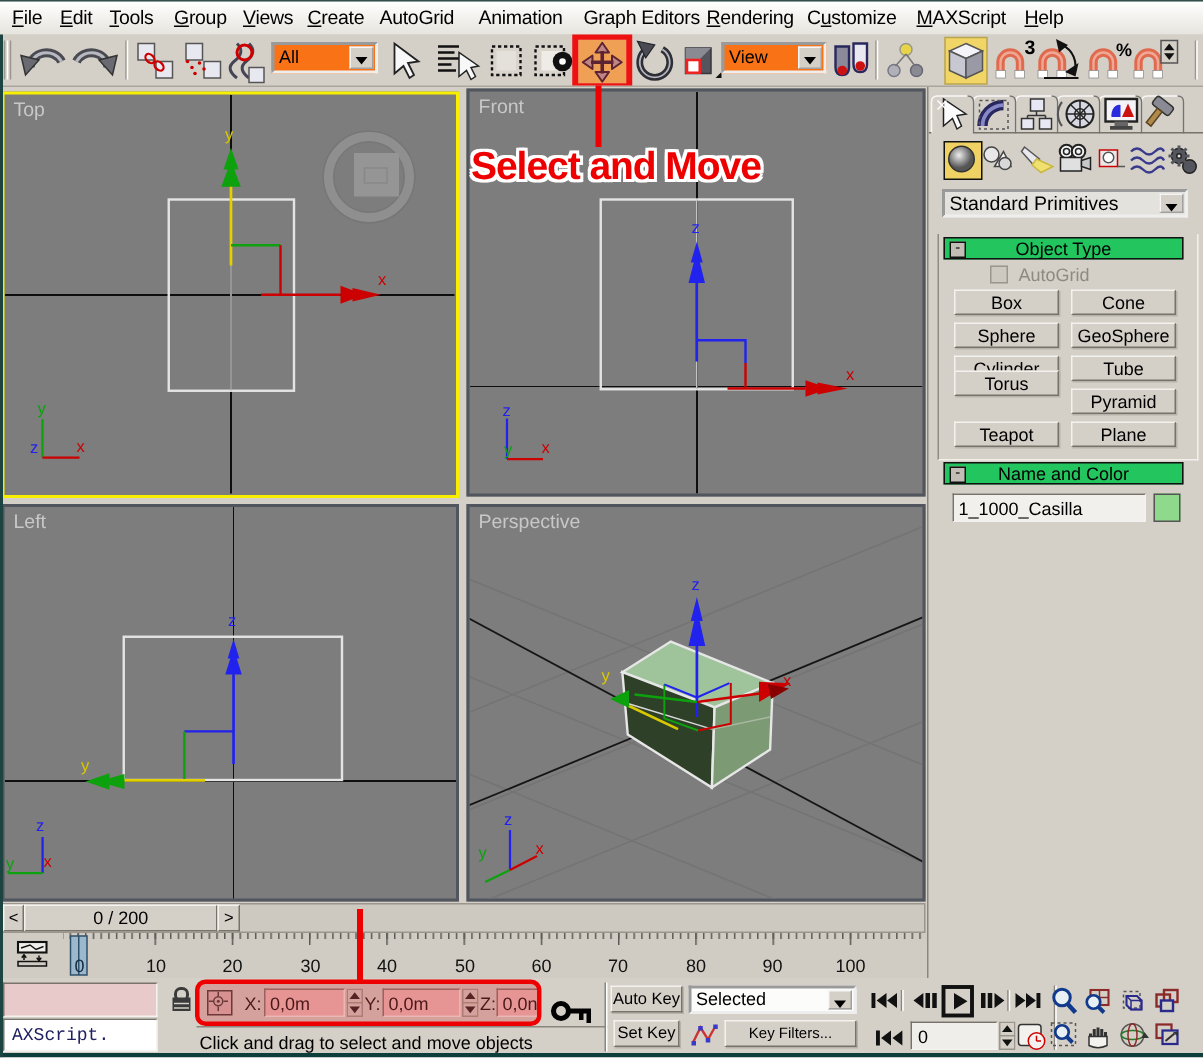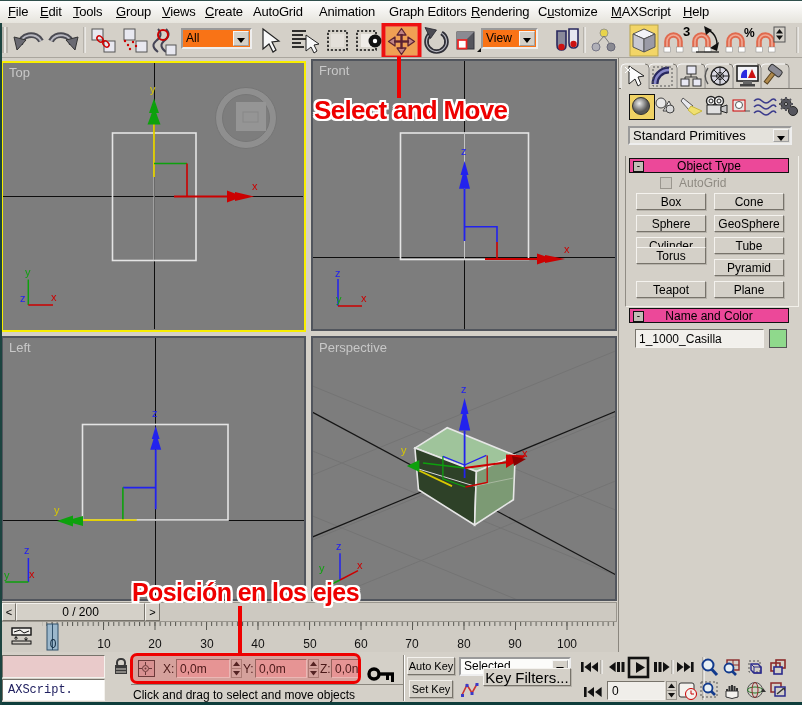--- a/index.html
+++ b/index.html
@@ -14,21 +14,21 @@
 .combo{position:absolute;background:#f97316;border:2px inset #eee;box-sizing:border-box;font-size:12px;}
 .combo .cbtn{position:absolute;right:1px;top:1px;bottom:1px;width:16px;background:#d4d0c8;border:1px outset #f5f5f5;box-sizing:border-box;text-align:center;}
 .combo .ctext{position:absolute;left:3px;top:1px;}
 .arrow-down{display:inline-block;width:0;height:0;border-left:4px solid transparent;border-right:4px solid transparent;border-top:5px solid #000;margin-top:5px;}
 
 .vp{position:absolute;background:#7d7d7d;overflow:hidden;}
 .vplabel{position:absolute;left:6px;top:2px;font-size:13px;color:#c8c8c8;}
 
 #rpanel{left:618px;top:58px;width:184px;height:594px;background:#d4d0c8;border-left:1px solid #8a867e;box-sizing:border-box;}
 .rbtn{position:absolute;background:#d4d0c8;border:1px solid;border-color:#f4f2ee #77736b #77736b #f4f2ee;box-shadow:1px 1px 0 #b7b3ab;font-size:12px;color:#000;text-align:center;box-sizing:border-box;}
-.rollhdr{position:absolute;background:#ec4899;border:1px solid #111;font-size:12px;color:#000;text-align:center;box-sizing:border-box;}
+.rollhdr{position:absolute;background:#22c55e;border:1px solid #111;font-size:12px;color:#000;text-align:center;box-sizing:border-box;}
 
 #tslider{left:1px;top:602px;width:616px;height:20px;background:#cdc9c1;border:1px solid #9a968e;box-sizing:border-box;}
 #trackbar{left:0px;top:622px;width:618px;height:30px;background:#d4d0c8;}
 #statusbar{left:0;top:652px;width:802px;height:50px;background:#d4d0c8;}
 #bottomedge{left:0;top:702px;width:802px;height:3px;background:#0e3e3c;}
 .sunken{border:1px solid;border-color:#77736b #f4f2ee #f4f2ee #77736b;box-sizing:border-box;}
 .raised{border:1px solid;border-color:#f4f2ee #77736b #77736b #f4f2ee;box-sizing:border-box;}
 
 .redtext{position:absolute;color:#ee0000;font-weight:bold;font-family:"Liberation Sans",sans-serif;
  text-shadow:-2px -2px 0 #fff,2px -2px 0 #fff,-2px 2px 0 #fff,2px 2px 0 #fff,0 -2px 0 #fff,0 2px 0 #fff,-2px 0 0 #fff,2px 0 0 #fff;}
@@ -176,21 +176,21 @@
       <polygon points="779.5,17 783,12.5 776,12.5" fill="#111"></polygon>
       <line x1="797" y1="4" x2="797" y2="30" stroke="#9a968e"></line>
         <line x1="798" y1="4" x2="798" y2="30" stroke="#fff"></line>
     </svg>
 
     <div class="combo" style="left:181px;top:5px;width:71px;height:21px;">
       <span class="ctext">All</span>
       <span class="cbtn"><span class="arrow-down" style="margin-top:4px"></span></span>
     </div>
 
-    <div class="combo" style="left:481px;top:5px;width:57px;height:21px;">
+    <div class="combo" style="left:481px;top:5px;width:70px;height:21px;">
       <span class="ctext">View</span>
       <span class="cbtn"><span class="arrow-down" style="margin-top:4px"></span></span>
     </div>
   </div>
 
   <div id="vp-top" class="vp" style="left:1px;top:61px;width:305px;height:271px;border:2.5px solid #f8ee00;box-sizing:border-box;">
     <svg width="300" height="266" viewBox="0 0 300 266" style="position:absolute;left:0;top:0">
       <g shape-rendering="crispEdges" stroke="#0e0e0e">
         <line x1="151" y1="0" x2="151" y2="266"></line>
         <line x1="0" y1="133.5" x2="300" y2="133.5"></line>
@@ -578,21 +578,21 @@
     </div>
     <svg class="abs" style="left:460px;top:29px" width="20" height="18" viewBox="0 0 20 18">
       <path d="M2 14 L7 4 L12 12 L17 3" fill="none" stroke="#c33" stroke-width="1.6"></path>
       <g fill="#3a3ac8">
           <rect x="1" y="13" width="3" height="3"></rect>
           <rect x="5.5" y="3" width="3" height="3"></rect>
           <rect x="10.5" y="11" width="3" height="3"></rect>
           <rect x="15.5" y="2" width="3" height="3"></rect>
         </g>
     </svg>
-    <div class="rbtn" style="left:483px;top:16px;width:88px;height:18px;line-height:17px;font-size:15px;">Key Filters...</div>
+    <div class="rbtn" style="left:483px;top:28px;width:88px;height:18px;line-height:17px;font-size:10px;">Key Filters...</div>
 
     <svg class="abs" style="left:578px;top:2px" width="224px" height="48" viewBox="0 0 224 48">
       <g fill="#111">
 
         <g transform="translate(3,8)">
             <rect x="0" y="0" width="2.6" height="10"></rect>
             <polygon points="10,0 10,10 3.4,5"></polygon>
             <polygon points="17,0 17,10 10.4,5"></polygon>
           </g>
         <line x1="23" y1="6" x2="23" y2="20" stroke="#8a867e"></line>
@@ -698,16 +698,15 @@
       <rect x="6" y="6" width="10" height="9" fill="#d4d0c8" stroke="#2a2a8c" stroke-width="1.5"></rect>
       <line x1="8" y1="13" x2="14" y2="8" stroke="#333" stroke-width="1.4"></line>
       <polygon points="13,7 16,7 16,10" fill="#333"></polygon>
     </g>
   </svg>
   <div id="bottomedge" class="abs"></div>
   <div class="abs" style="left:0;top:23px;width:2px;height:682px;background:#1c4440;"></div>
 
   <div class="abs" style="left:397px;top:57px;width:4px;height:41px;background:#ee0000;"></div>
   <div class="redtext" style="left:314px;top:95px;font-size:26px;letter-spacing:-0.7px;">Select and Move</div>
-  <div class="redtext" style="left:132px;top:578px;font-size:25px;letter-spacing:-0.6px;">Posición en los ejes</div>
   <div class="abs" style="left:238px;top:606px;width:4px;height:49px;background:#ee0000;"></div>
   <div class="abs" style="left:130px;top:653px;width:231px;height:31px;border:3.5px solid #ee0000;border-radius:7px;background:rgba(216,70,70,0.34);z-index:5;box-sizing:border-box;"></div>
 </div>
 
 </body></html>

